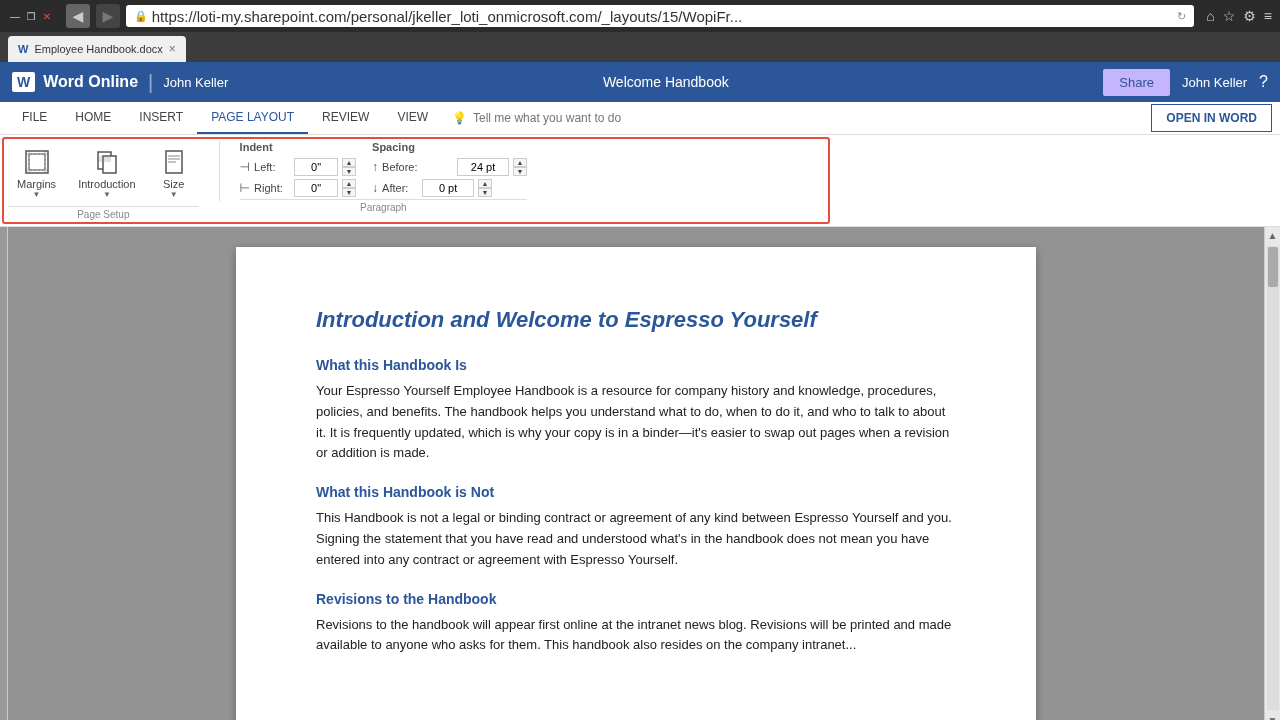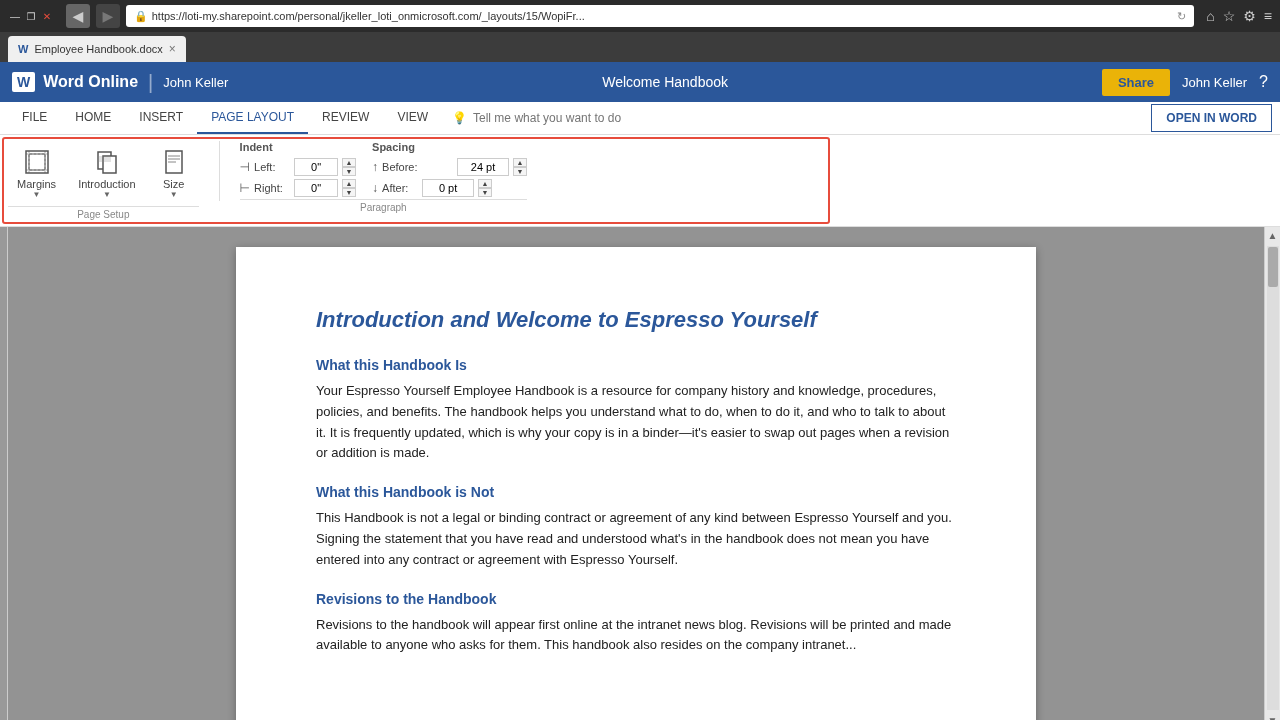--- a/index.html
+++ b/index.html
@@ -4,34 +4,34 @@
   <style>
     * { margin: 0; padding: 0; box-sizing: border-box; }
     body { font-family: 'Segoe UI', Arial, sans-serif; font-size: 13px; background: #f0f0f0; width: 1280px; height: 720px; overflow: hidden; }
 
     
     .browser-chrome { background: #2b2b2b; height: 32px; display: flex; align-items: center; padding: 0 8px; gap: 6px; }
     .window-controls { display: flex; gap: 2px; margin-right: 6px; }
     .win-ctrl { width: 14px; height: 14px; display: flex; align-items: center; justify-content: center; color: #ccc; font-size: 10px; cursor: pointer; }
     .nav-btn { width: 24px; height: 24px; border-radius: 3px; background: #555; border: none; color: #ccc; font-size: 14px; cursor: pointer; display: flex; align-items: center; justify-content: center; }
     .address-bar { flex: 1; background: white; border-radius: 3px; height: 22px; display: flex; align-items: center; padding: 0 8px; font-size: 11px; color: #333; gap: 4px; }
-    .address-text { flex: 1; color: #333; font-size: 11px; overflow: hidden; white-space: nowrap; }
+    .address-text { flex: 1; color: #333; font-size: 15px; overflow: hidden; white-space: nowrap; }
     .browser-tab-bar { background: #3c3c3c; height: 30px; display: flex; align-items: flex-end; padding: 0 8px; }
     .browser-tab { background: #f0f0f0; height: 26px; display: flex; align-items: center; padding: 0 10px; border-radius: 4px 4px 0 0; font-size: 11px; color: #333; gap: 6px; max-width: 200px; cursor: pointer; }
     .browser-tab .tab-close { color: #777; font-size: 12px; cursor: pointer; }
     .browser-right-icons { display: flex; align-items: center; gap: 8px; margin-left: 6px; }
 
     
     .app-header { background: #2b579a; height: 40px; display: flex; align-items: center; padding: 0 12px; }
     .word-logo { display: flex; align-items: center; gap: 8px; color: white; font-weight: bold; font-size: 16px; }
     .word-logo-icon { background: white; color: #2b579a; font-weight: bold; font-size: 14px; padding: 2px 5px; border-radius: 2px; }
     .user-separator { color: rgba(255,255,255,0.5); margin: 0 10px; font-size: 20px; font-weight: 100; }
     .user-name { color: white; font-size: 13px; }
     .doc-title { flex: 1; text-align: center; color: white; font-size: 14px; }
-    .share-btn { background: #eab308; color: #2b579a; border: none; padding: 6px 16px; font-size: 13px; font-weight: 700; cursor: pointer; border-radius: 2px; }
+    .share-btn { background: #c4b5fd; color: #2b579a; border: none; padding: 6px 16px; font-size: 13px; font-weight: 400; cursor: pointer; border-radius: 2px; }
     .header-user { color: white; font-size: 13px; margin: 0 12px; }
     .header-help { color: white; font-size: 16px; cursor: pointer; }
 
     
     .ribbon { background: white; border-bottom: 1px solid #ddd; }
     .ribbon-tabs { display: flex; align-items: center; border-bottom: 1px solid #ddd; padding: 0 8px; }
     .ribbon-tab { padding: 8px 14px; font-size: 12px; color: #444; cursor: pointer; border-bottom: 2px solid transparent; }
     .ribbon-tab.active { color: #2b579a; border-bottom: 2px solid #2b579a; }
     .tell-me { display: flex; align-items: center; gap: 6px; margin-left: 10px; color: #666; font-size: 12px; flex: 1; }
     .tell-me input { border: none; outline: none; font-size: 12px; color: #666; background: transparent; width: 160px; }

